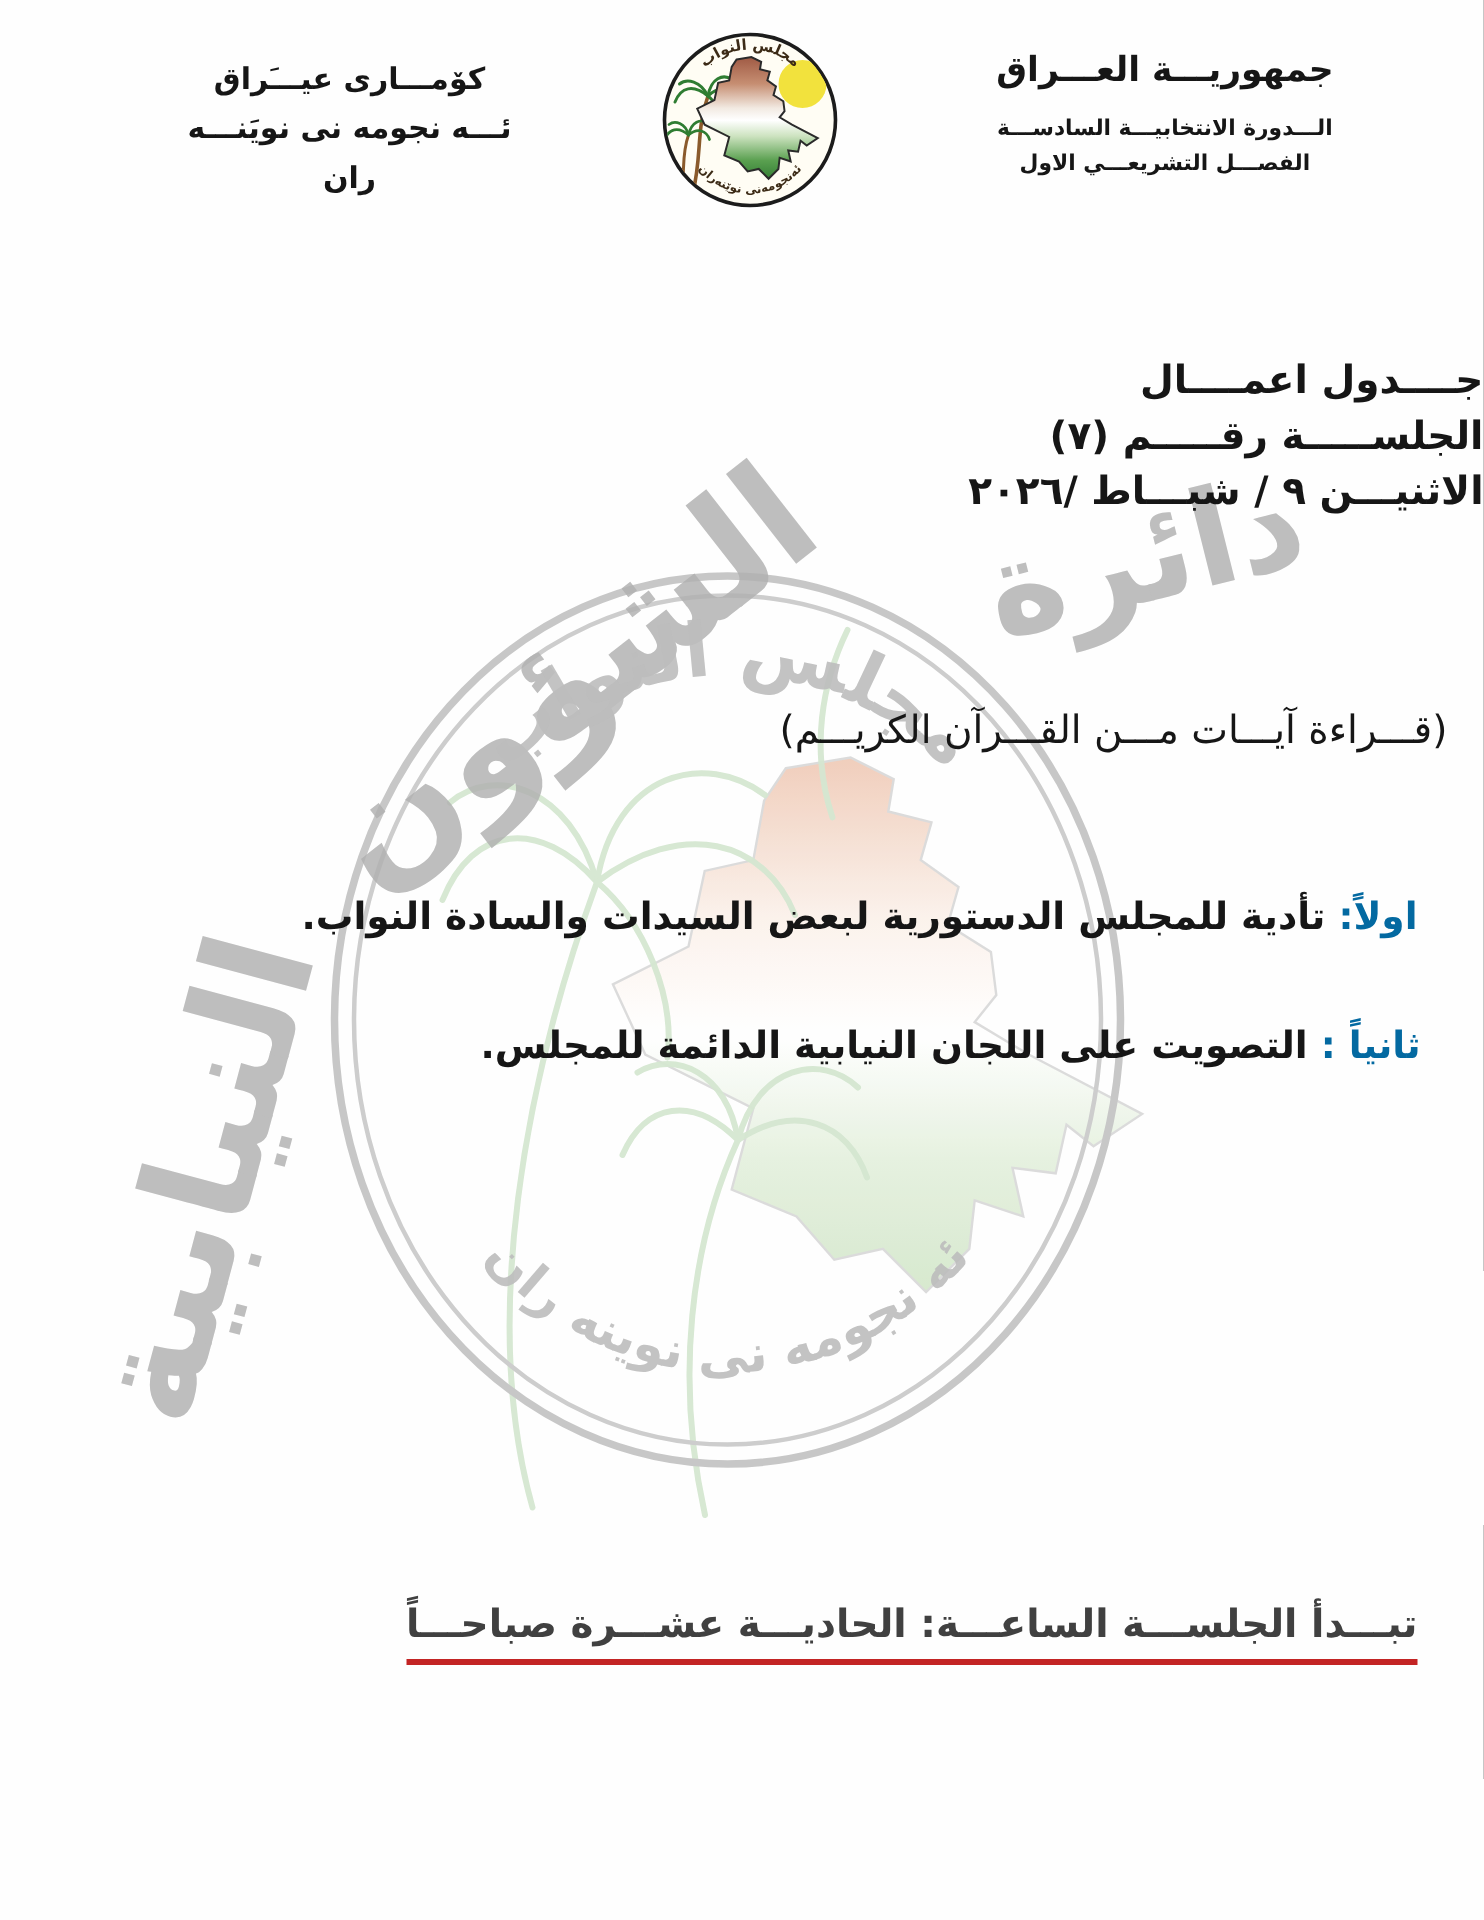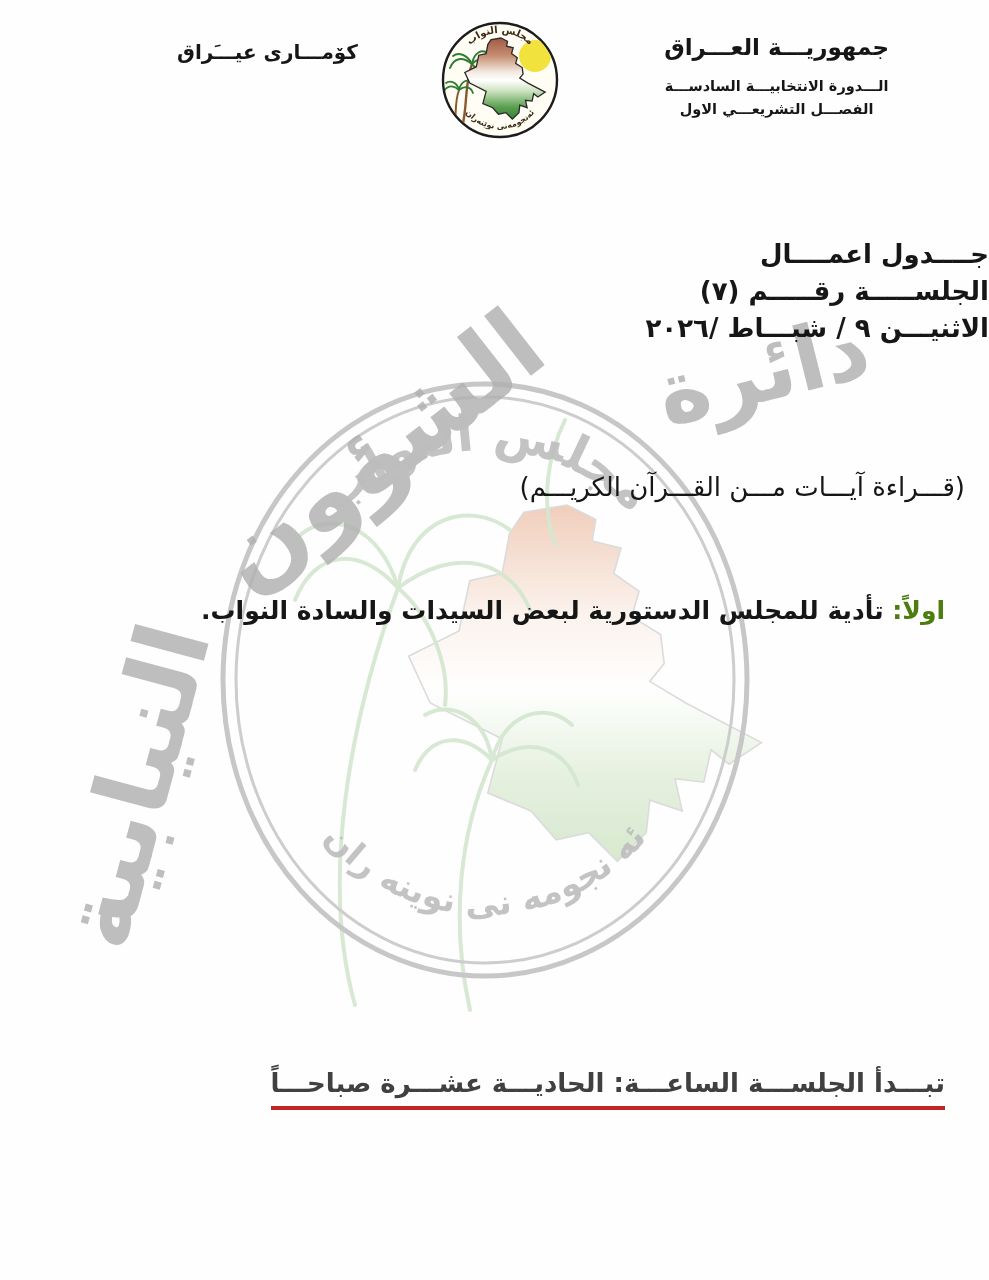--- a/index.html
+++ b/index.html
@@ -8,34 +8,34 @@
     background:#fefefe;overflow:hidden;
     font-family:"DejaVu Sans",sans-serif;color:#161616;
   }
   .layer{position:absolute;z-index:2;}
   .rtl{direction:rtl;unicode-bidi:isolate;}
 
   
   .header-right{top:30px;right:100px;text-align:right;}
   .header-right .big{font-size:23px;line-height:34px;font-weight:bold;text-align:right;}
   .header-right .subs{margin-top:11px;font-size:14.5px;line-height:23px;font-weight:bold;text-align:center;}
-  .header-left{top:36px;left:108px;width:250px;text-align:right;
+  .header-left{top:36px;left:108px;width:250px;text-align:center;
                font-size:20px;line-height:33px;font-weight:bold;}
   .logo-wrap{top:16px;left:434px;width:132px;height:132px;}
 
   
   .title-block{top:236px;left:0;width:100%;text-align:right;
                font-size:26px;line-height:37px;font-weight:bold;}
 
   
   .quran-line{top:472px;right:24px;font-size:26px;font-weight:normal;}
   .agenda-item{font-size:25px;font-weight:bold;white-space:nowrap;}
   .item-1{top:596px;right:44px;}
   .item-2{top:682px;right:42px;}
-  .agenda-item .label{color:#4d7c0f;}
+  .agenda-item .label{color:#0369a1;}
   .footer-line{
     top:1068px;right:44px;font-size:26px;font-weight:bold;color:#404040;
     border-bottom:4px solid #c32424;padding-bottom:8px;white-space:nowrap;
   }
 
   
   .watermark{position:absolute;inset:0;z-index:1;pointer-events:none;}
   .wm-word{fill:#b0b0b0;opacity:.82;font-weight:bold;font-family:"DejaVu Sans",sans-serif;}
   .wm-inner{fill:#bdbdbd;opacity:.9;font-weight:bold;font-family:"DejaVu Sans",sans-serif;}
   .logo-txt{fill:#3c2b16;font-weight:bold;font-family:"DejaVu Sans",sans-serif;}
@@ -98,20 +98,21 @@
   <div class="layer header-right rtl">
     <div class="big">جمهوريـــة العـــراق</div>
     <div class="subs">
       <div>الـــدورة الانتخابيـــة السادســـة</div>
       <div>الفصـــل التشريعـــي الاول</div>
     </div>
   </div>
 
   <div class="layer header-left rtl">
     <div>كۆمـــاری عيـــَراق</div>
+    <div>ئـــه نجومه نى نويَنـــه ران</div>
   </div>
 
   <div class="layer logo-wrap">
     <svg width="132" height="132" viewBox="0 0 132 132">
       <defs>
         <linearGradient id="logoMapGrad" x1="0" y1="0" x2="0" y2="1">
           <stop offset="0%" stop-color="#a05a44"></stop>
           <stop offset="22%" stop-color="#c68e72"></stop>
           <stop offset="42%" stop-color="#f2eae2"></stop>
           <stop offset="52%" stop-color="#ffffff"></stop>
@@ -171,16 +172,20 @@
     <div>الاثنيـــن ٩ / شبـــاط /٢٠٢٦</div>
   </div>
 
   <div class="layer quran-line rtl">(قـــراءة آيـــات مـــن القـــرآن الكريـــم)</div>
 
   <div class="layer agenda-item item-1 rtl">
     <span class="label">اولاً:</span>
     <span>تأدية للمجلس الدستورية لبعض السيدات والسادة النواب.</span>
   </div>
 
+  <div class="layer agenda-item item-2 rtl">
+    <span class="label">ثانياً :</span>
+    <span>التصويت على اللجان النيابية الدائمة للمجلس.</span>
+  </div>
 
   <div class="layer footer-line rtl">تبـــدأ الجلســـة الساعـــة: الحاديـــة عشـــرة صباحـــاً</div>
 
 </div>
 
 </body></html>

